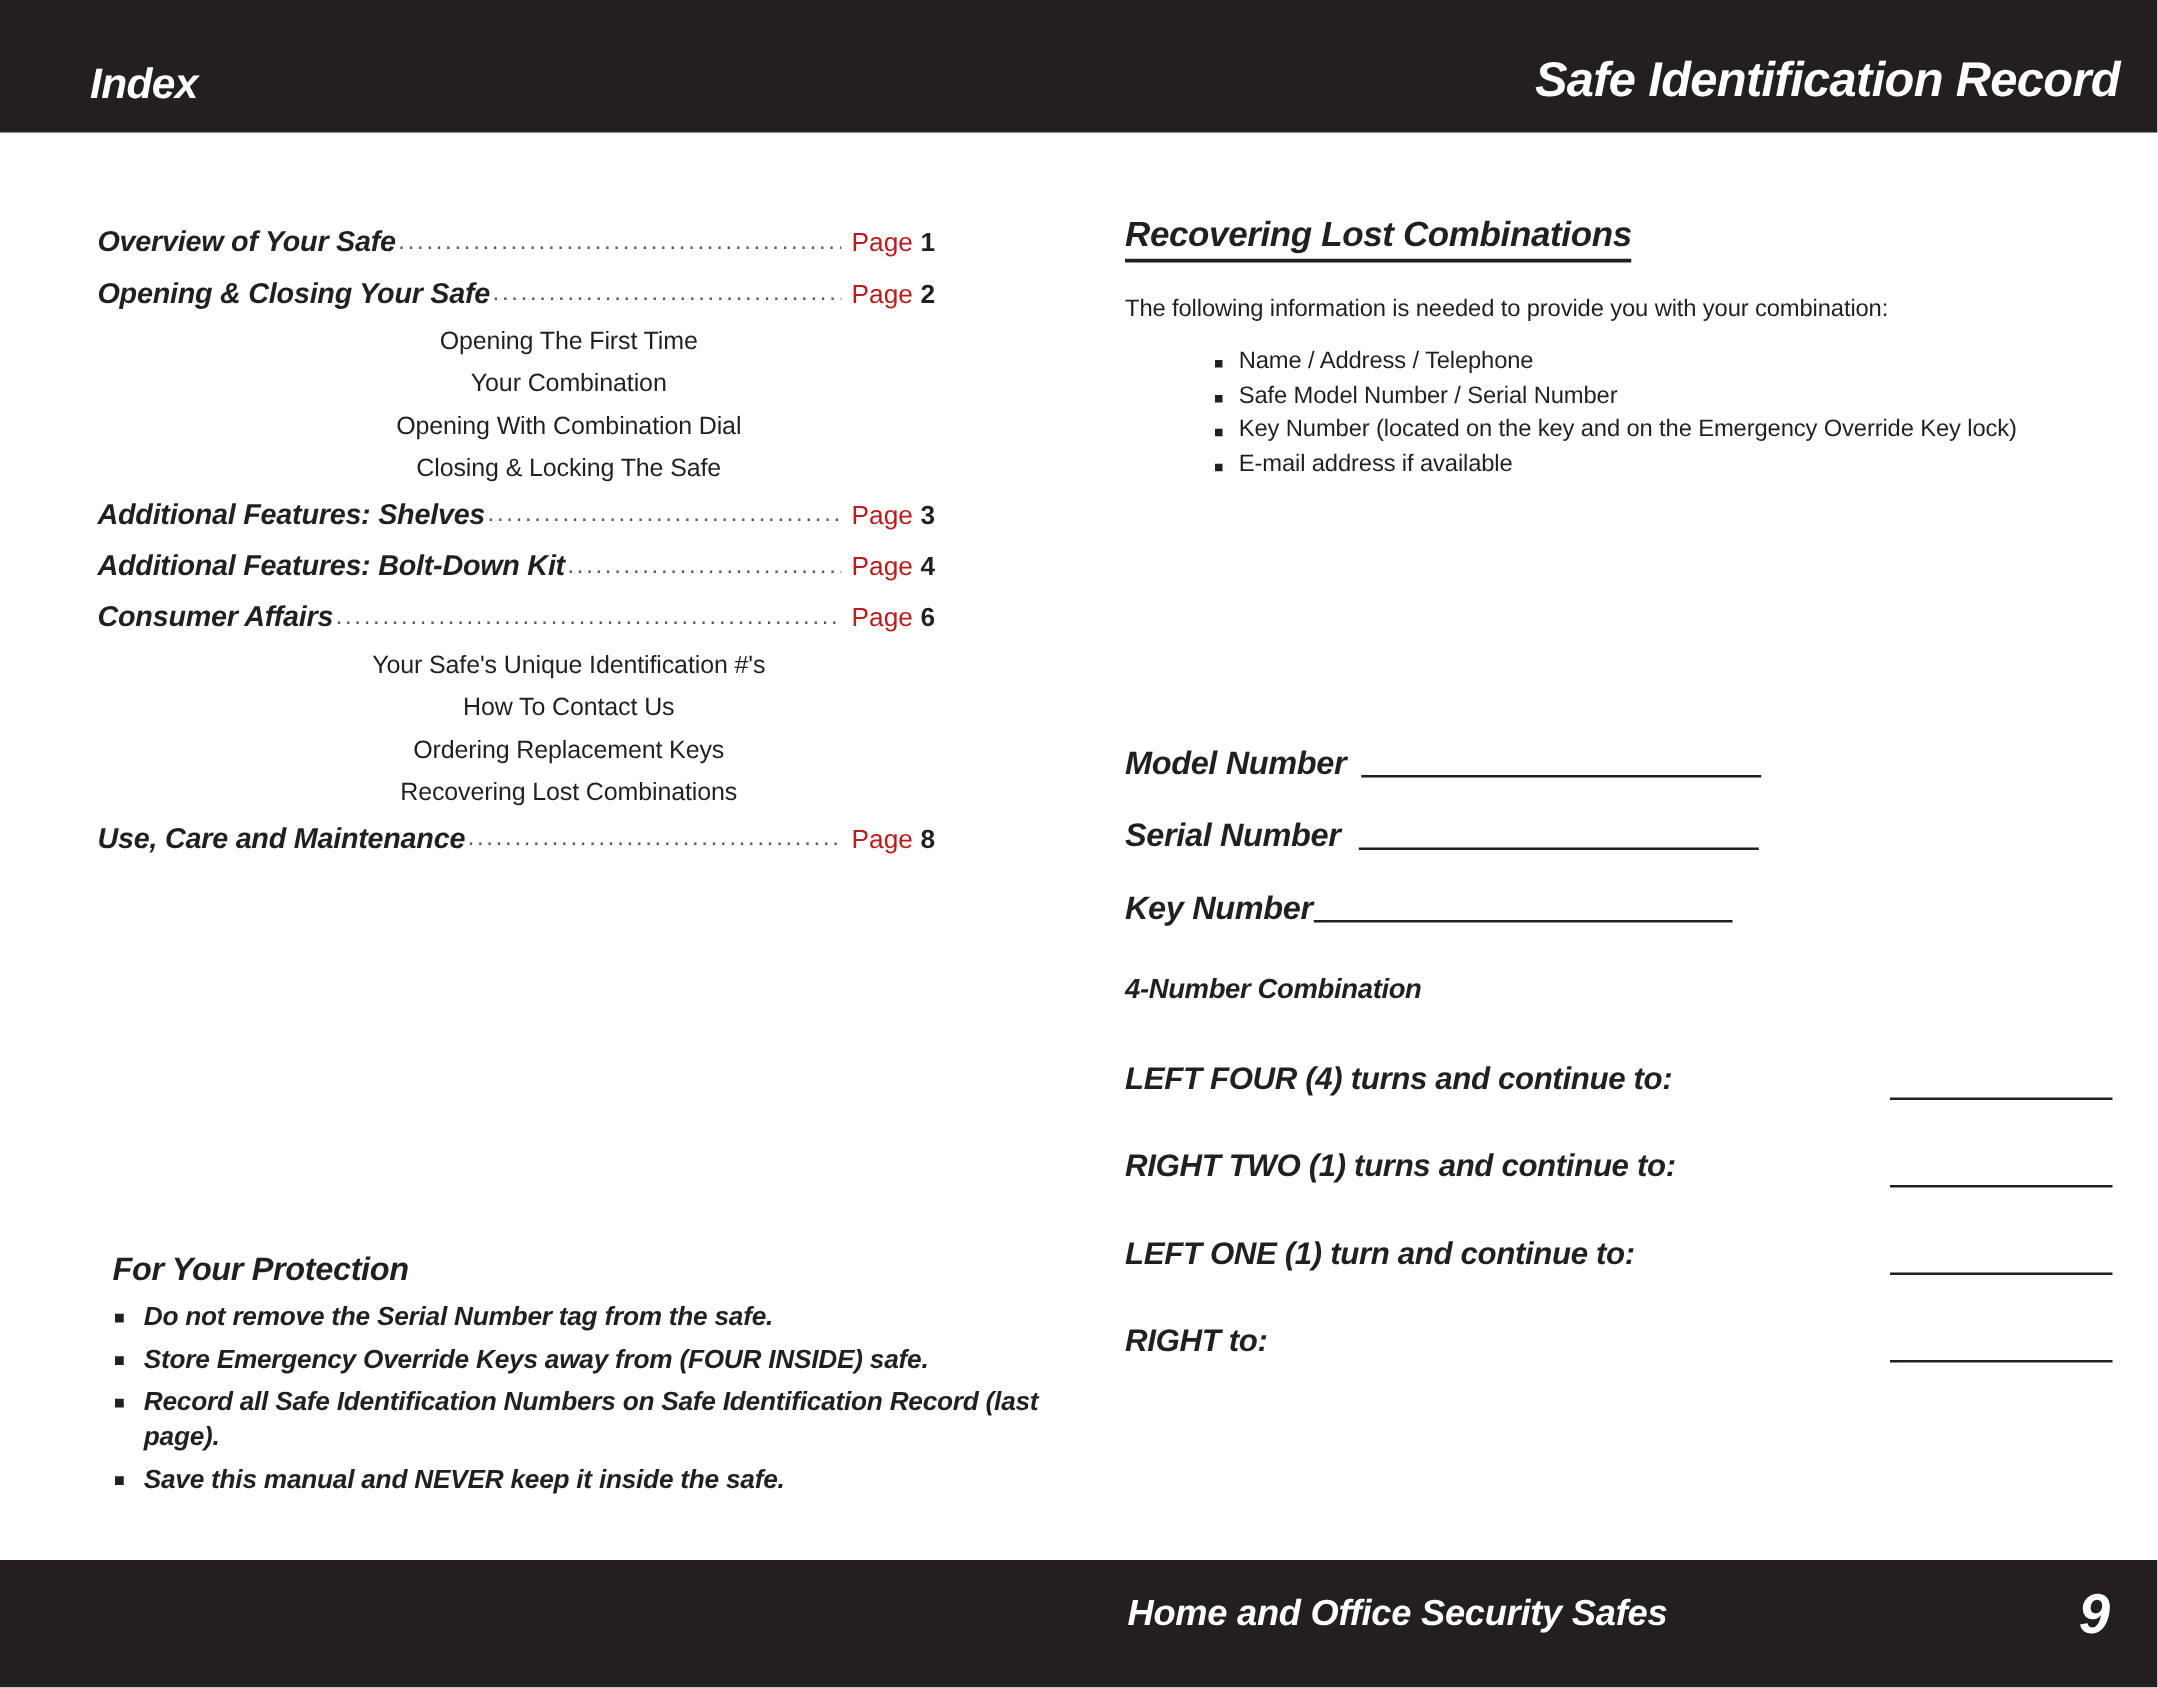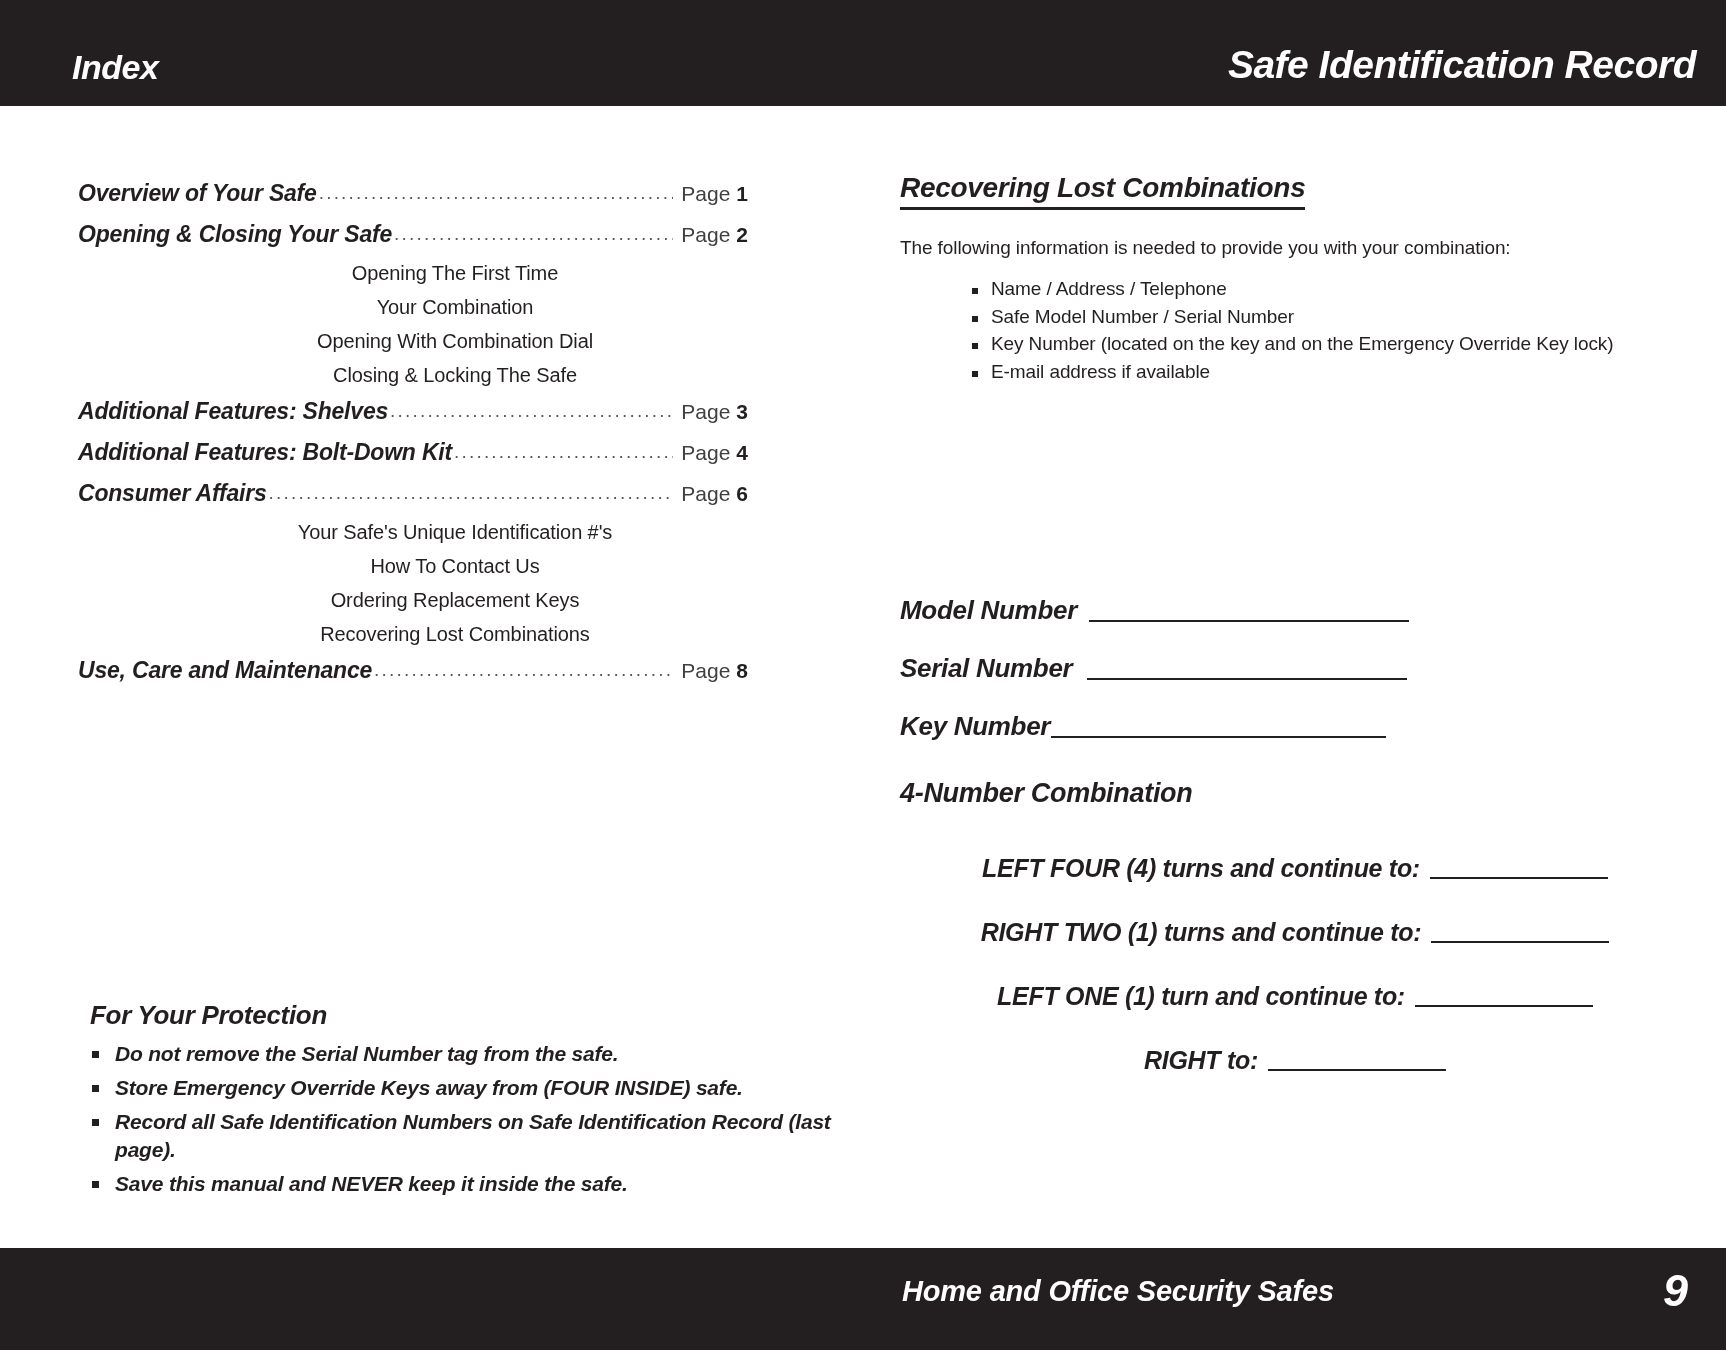--- a/index.html
+++ b/index.html
@@ -104,21 +104,21 @@
     overflow: hidden;
     margin: 0 2px;
     color: #58585b;
     font-size: 19px;
     letter-spacing: 2.2px;
     transform: translateY(-2px);
   }
   .toc-pagelabel {
     flex: 0 0 auto;
     font-size: 21px;
-    color: #404040;
+    color: #b91c1c;
     margin-left: 6px;
   }
   .toc-pagenum {
     flex: 0 0 auto;
     font-size: 21px;
     font-weight: bold;
     color: #231f20;
     margin-left: 6px;
   }
   .toc-sub {
@@ -248,34 +248,35 @@
   .num-row.r3 .num-line { width: 335px; margin-left: 1px; }
 
   
   .combo {
     position: absolute;
     left: 900px;
     top: 778px;
     width: 790px;
   }
   .combo-title {
-    font-size: 27px;
+    font-size: 22px;
     font-weight: bold;
     font-style: italic;
     color: #231f20;
     letter-spacing: -0.3px;
   }
   .combo-rows {
     margin-top: 45px;
   }
   .combo-row {
     display: flex;
-    justify-content: center;
+    justify-content: space-between;
     align-items: baseline;
     margin-bottom: 35px;
+    flex-direction: column;
   }
   .combo-label {
     font-size: 25px;
     font-weight: bold;
     font-style: italic;
     color: #231f20;
     letter-spacing: -0.3px;
   }
   .combo-line {
     width: 178px;

